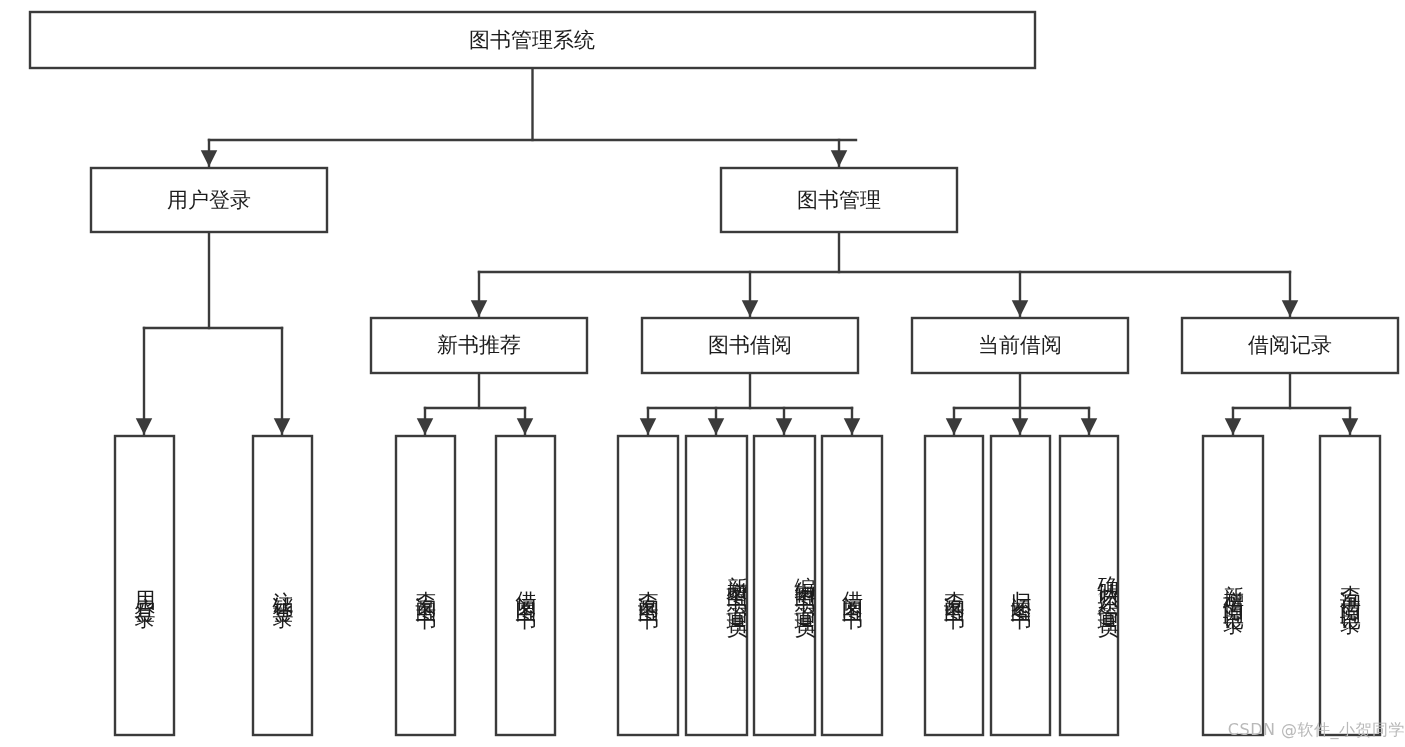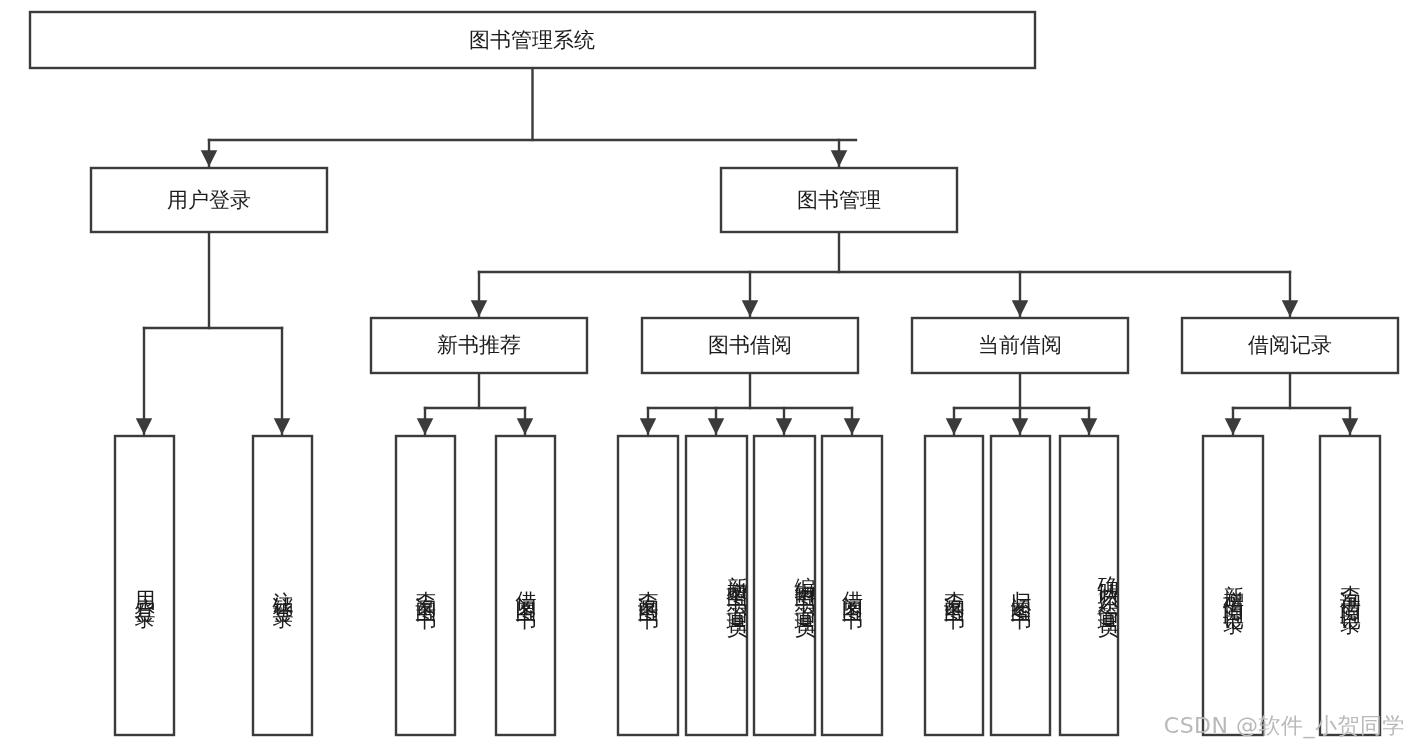--- a/index.html
+++ b/index.html
@@ -61,21 +61,21 @@
     line-height: 1;
     white-space: nowrap;
     text-align: center;
     pointer-events: none;
   }
   .watermark {
     position: absolute;
     right: 10px;
     bottom: 6px;
     font-family: "DejaVu Sans", "Liberation Sans", sans-serif;
-    font-size: 22px;
+    font-size: 16px;
     color: #b9b9b9;
     letter-spacing: 0.5px;
     white-space: nowrap;
   }
 </style>
 </head>
 <body>
 
 <div id="diagram-root">
 

